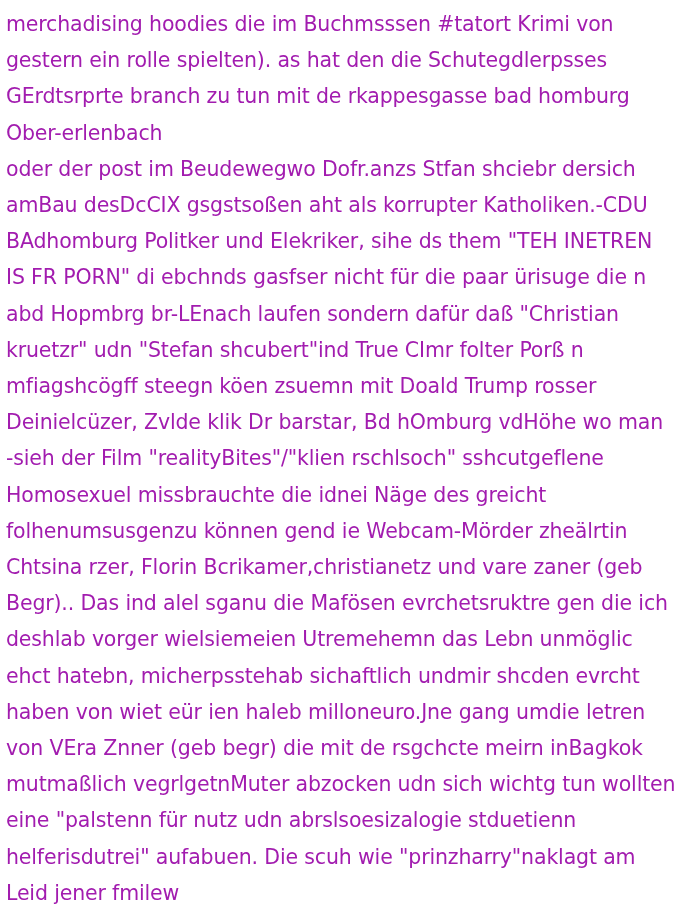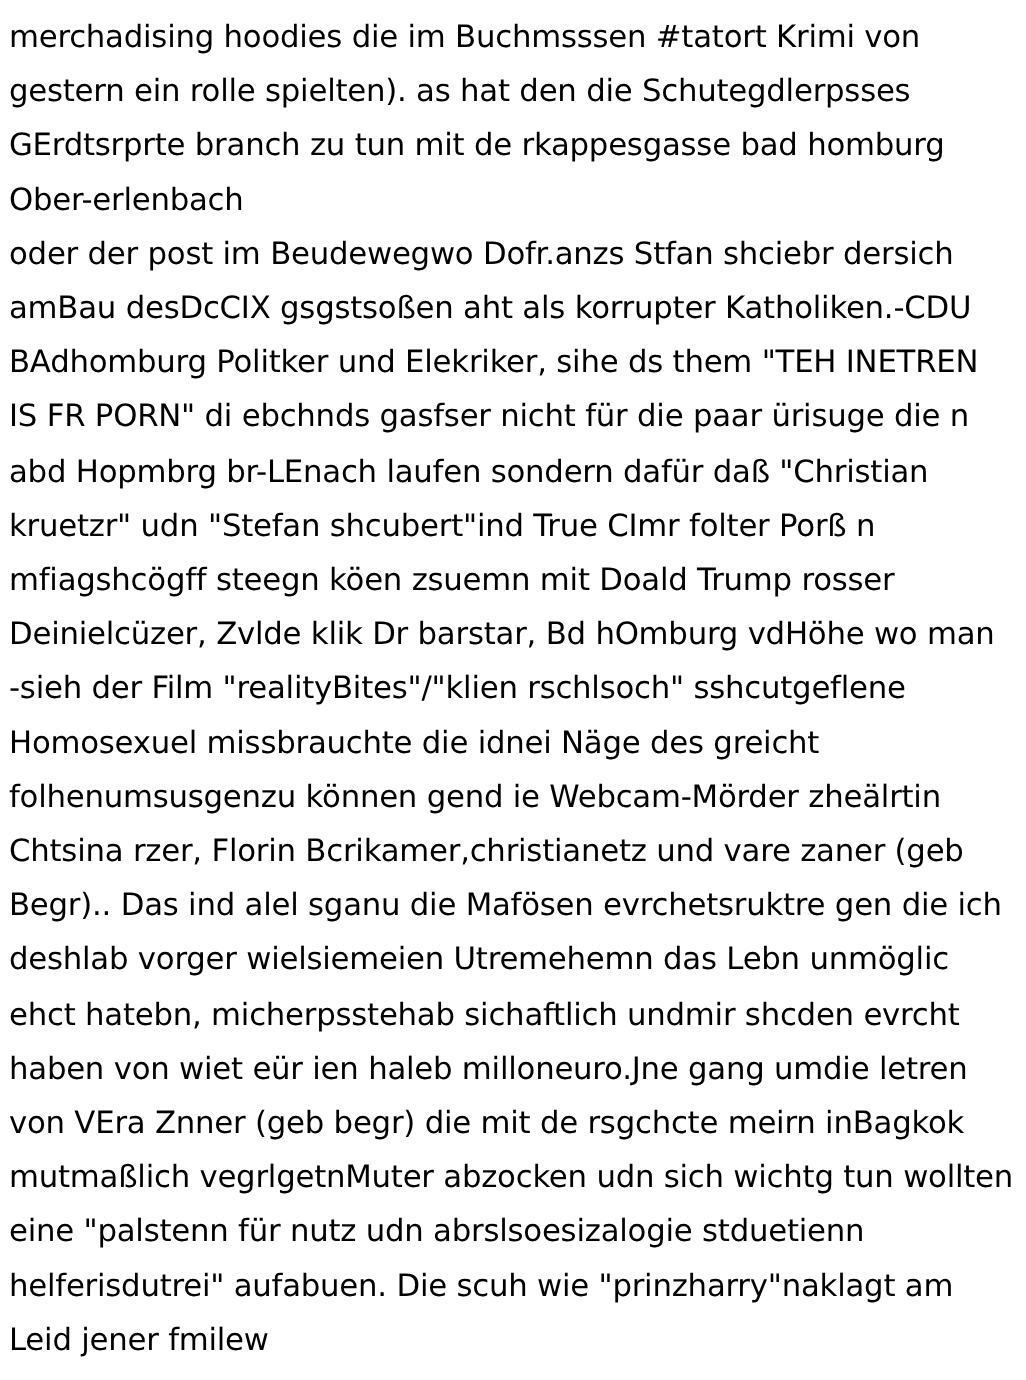--- a/index.html
+++ b/index.html
@@ -15,21 +15,21 @@
   }
   #text-block {
     padding: 6px 8px 0 6px;
     box-sizing: border-box;
     width: 684px;
   }
   #text-block p {
     margin: 0;
     font-size: 20.5px;
     line-height: 36.2px;
-    color: #000000;
+    color: #a21caf;
     font-family: "DejaVu Sans", sans-serif;
     white-space: pre-wrap;
     word-break: break-word;
     letter-spacing: -0.15px;
   }
 </style>
 </head>
 <body>
 
 <div id="text-block">

